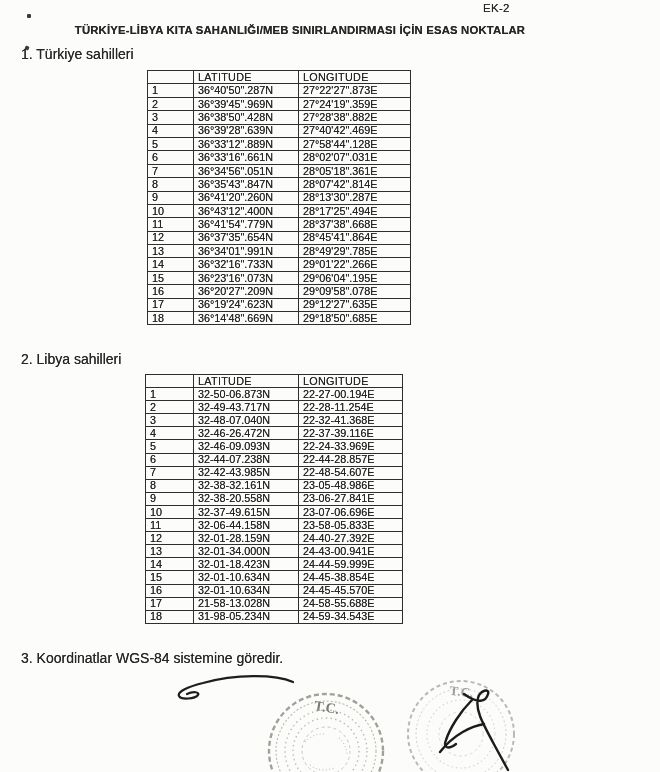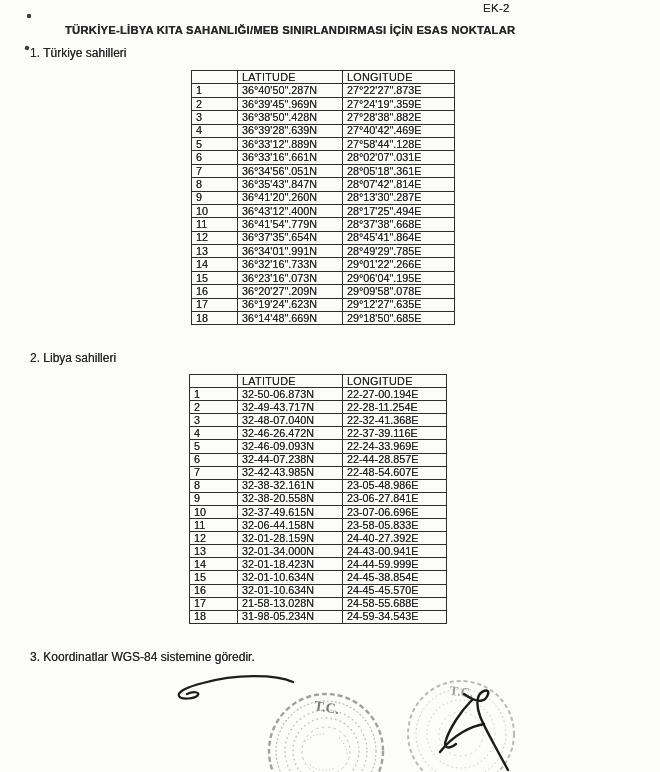--- a/index.html
+++ b/index.html
@@ -9,35 +9,34 @@
     font-family:"Liberation Sans", sans-serif;
     color:#262626;
   }
   .scan-text{ text-shadow:0 0 .35px rgba(40,40,40,.85); }
   .corner-label{
     position:absolute;left:483px;top:2px;
     font-size:11.5px;letter-spacing:.3px;
   }
   .doc-title{
     position:absolute;left:65px;top:24px;width:470px;
-    font-size:11.3px;font-weight:600;letter-spacing:.2px;white-space:nowrap;
+    font-size:11.3px;font-weight:600;letter-spacing:.2px;white-space:nowrap;text-align:center;
   }
   .bullet{position:absolute;width:4px;height:4px;background:#3a3a3a;border-radius:1px;}
   .bullet.b1{left:27px;top:14px;}
   .bullet.b2{left:25px;top:46px;transform:rotate(20deg);}
-  .section{position:absolute;left:30px;font-size:12px;white-space:nowrap;}
+  .section{position:absolute;left:21px;font-size:14px;white-space:nowrap;}
   .section.s1{top:46px;}
   .section.s2{top:351px;}
   .section.s3{top:650px;}
 
   table.coords{
     position:absolute;border-collapse:collapse;table-layout:fixed;
     font-size:10.8px;color:#242424;
     border:1.6px solid #2c2c2c;
-    margin-left:44px;
   }
   table.coords th, table.coords td{
     border:1.2px solid #2e2e2e;
     padding:0 0 0 4px;text-align:left;vertical-align:middle;
     font-weight:400;line-height:1;overflow:hidden;white-space:nowrap;
   }
   table.t1{left:147px;top:70px;width:263px;}
   table.t1 th, table.t1 td{height:12.4px;}
   table.t1 col.c1{width:46px;} table.t1 col.c2{width:105px;} table.t1 col.c3{width:112px;}
   table.t2{left:145px;top:374px;width:257px;}

